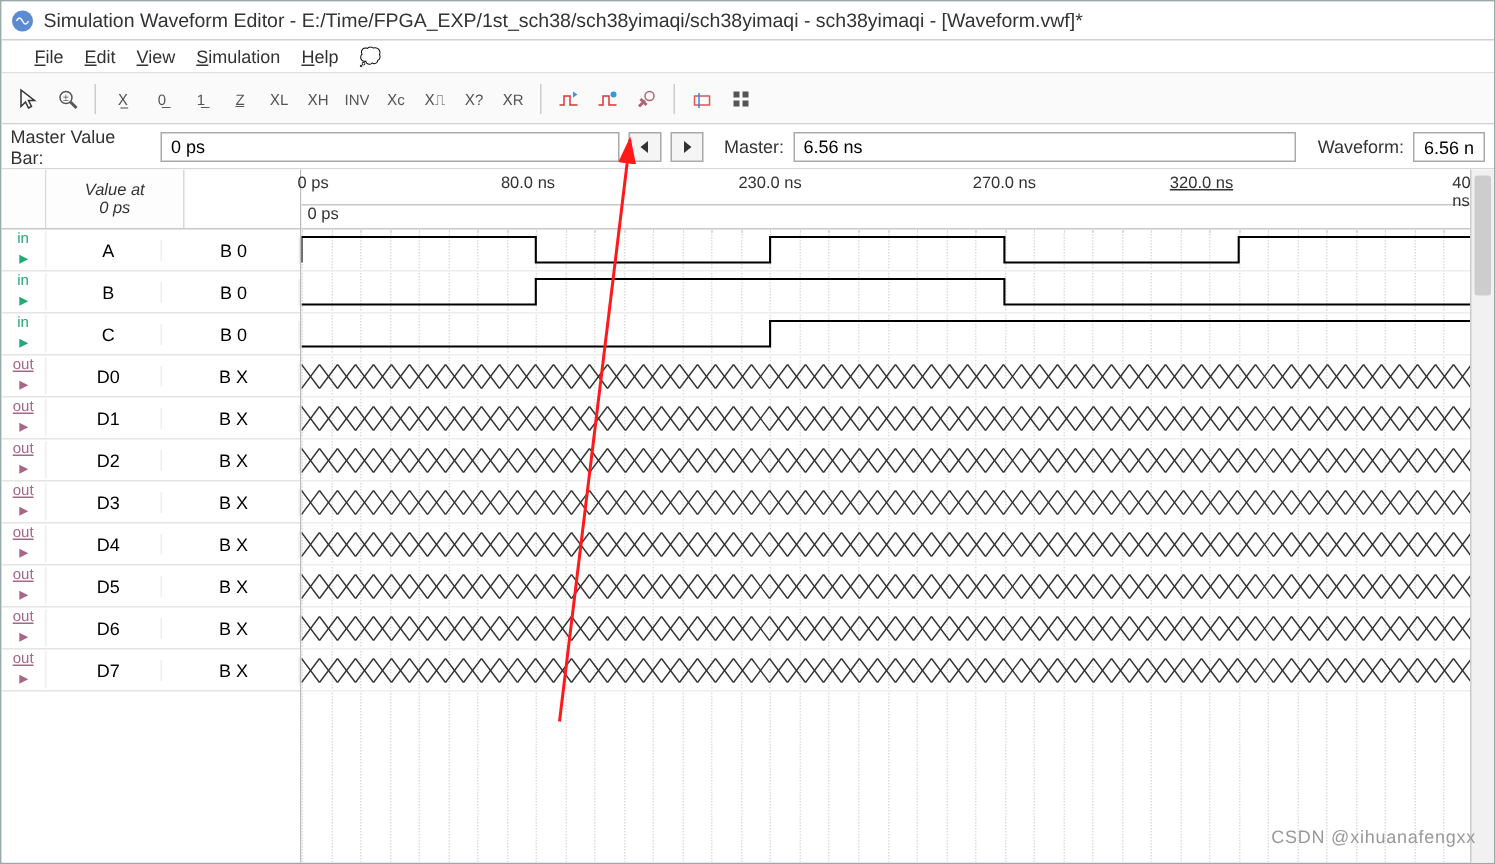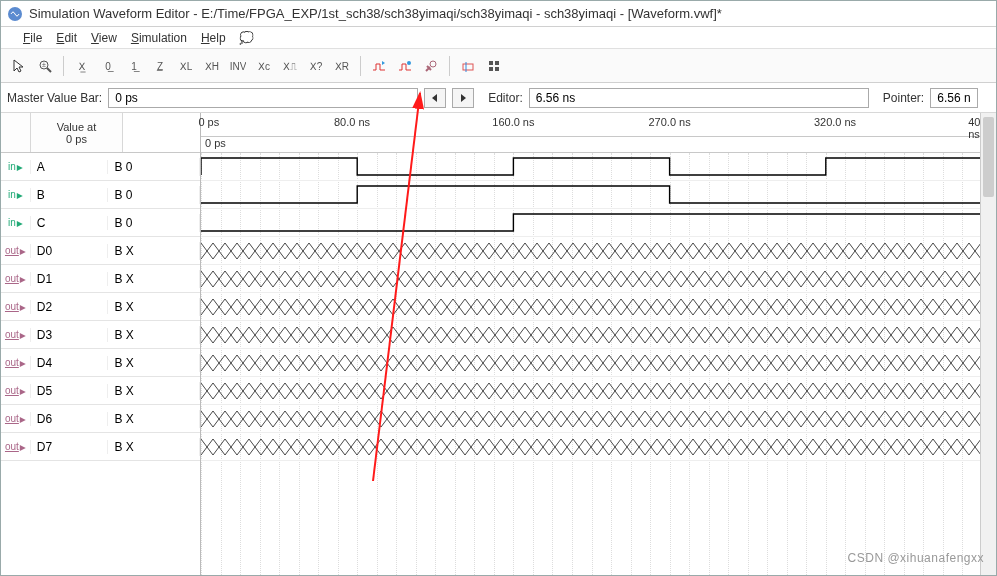--- a/index.html
+++ b/index.html
@@ -19,21 +19,21 @@
   .infobar input[type=text] { height:20px; border:1px solid #aaa; padding:1px 6px; font-size:12px; }
   .nav-btn { width:22px; height:20px; border:1px solid #aaa; background:#f5f5f5; display:flex; align-items:center; justify-content:center; cursor:pointer; }
   .workspace { display:flex; height:calc(576px - 26px - 22px - 34px - 30px); }
   .signal-pane { flex:0 0 200px; border-right:1px solid #bbb; background:#fff; overflow:hidden;}
   .signal-header { display:flex; height:40px; border-bottom:1px solid #c8c8c8; }
   .signal-header .col { display:flex; align-items:center; justify-content:center; font-size:11px; color:#333; border-right:1px solid #d8d8d8; background:#fdfdfd;}
   .col-icon { width:30px; }
   .col-name { width:78px; }
   .col-value { width:92px; text-align:left; padding:2px; }
   .signal-row { display:flex; height:28px; border-bottom:1px solid #e4e4e4; align-items:center; }
-  .signal-row .col { display:flex; align-items:center; padding-left:6px; font-size:12px; border-right:1px solid #eee;}
+  .signal-row .col { display:flex; align-items:center; padding-left:6px; font-size:12px; border-right:1px solid #eee;flex-direction:column;}
   .signal-row .col-icon { justify-content:center; padding-left:0; }
   .pin-in { color:#2a7; font-size:10px; }
   .pin-out { color:#a68; font-size:10px; text-decoration: underline; }
   .wave-pane { flex:1; position:relative; background:#fff; }
   .wave-ruler { height:24px; border-bottom:1px solid #c8c8c8; position:relative; font-size:11px; color:#333; background:#fff;}
   .wave-ruler .tick-label { position:absolute; top:3px; transform:translateX(-50%); }
   .wave-sub { height:16px; border-bottom:1px solid #c8c8c8; font-size:11px; color:#333; padding-left:4px;}
   .wave-body { position:relative; }
   .wave-row { height:28px; position:relative; border-bottom:1px solid #eee;}
   .grid-line { position:absolute; top:0; bottom:0; border-left:1px dotted #ddd; }
@@ -174,32 +174,32 @@
   <div class="nav-btn">
       <svg width="8" height="8" viewBox="0 0 8 8">
         <path d="M6 0 L1 4 L6 8 Z" fill="#333"></path>
       </svg>
     </div>
   <div class="nav-btn">
       <svg width="8" height="8" viewBox="0 0 8 8">
         <path d="M2 0 L7 4 L2 8 Z" fill="#333"></path>
       </svg>
     </div>
-  <label style="margin-left:8px;">Editor:</label>
+  <label style="margin-left:8px;">Master:</label>
   <input type="text" style="width: 340px;" value="6.56 ns">
-  <label style="margin-left:8px;">Pointer:</label>
+  <label style="margin-left:8px;">Waveform:</label>
   <input type="text" style="width: 48px;" value="6.56 ns">
 </div>
 
 <div class="workspace">
 
   <div class="signal-pane">
     <div class="signal-header">
       <div class="col col-icon"></div>
-      <div class="col col-value" style="white-space:pre; text-align:center;">Value at
+      <div class="col col-value" style="white-space:pre; text-align:center;font-style:italic;">Value at
 0 ps</div>
     </div>
     <div id="signal-rows">
         <div class="signal-row">
           <div class="col col-icon">
             <span class="pin-in">in</span>
             <span style="color:#2a7;margin-left:1px;">▸</span>
           </div>
           <div class="col col-name">A</div>
           <div class="col col-value">B 0</div>
@@ -284,23 +284,23 @@
           <div class="col col-name">D7</div>
           <div class="col col-value">B X</div>
         </div>
       </div>
   </div>
 
   <div class="wave-pane">
     <div class="wave-ruler" id="ruler">
         <span class="tick-label" style="left: 7.81px;">0 ps</span>
         <span class="tick-label" style="left: 151px;">80.0 ns</span>
-        <span class="tick-label" style="left: 312.4px;">160.0 ns</span>
+        <span class="tick-label" style="left: 312.4px;">230.0 ns</span>
         <span class="tick-label" style="left: 468.6px;">270.0 ns</span>
-        <span class="tick-label" style="left: 634px;">320.0 ns</span>
+        <span class="tick-label" style="left: 600px; text-decoration: underline;">320.0 ns</span>
         <span class="tick-label" style="left: 781px;">400.0 ns</span>
       </div>
     <div class="wave-sub">0 ps</div>
     <div class="wave-body" id="wave-body" style="height: 468px;">
       <div class="grid" id="wave-grid">
           <div class="grid-line" style="left: 0px;"></div>
           <div class="grid-line" style="left: 19.525px;"></div>
           <div class="grid-line" style="left: 39.05px;"></div>
           <div class="grid-line" style="left: 58.575px;"></div>
           <div class="grid-line" style="left: 78.1px;"></div>

